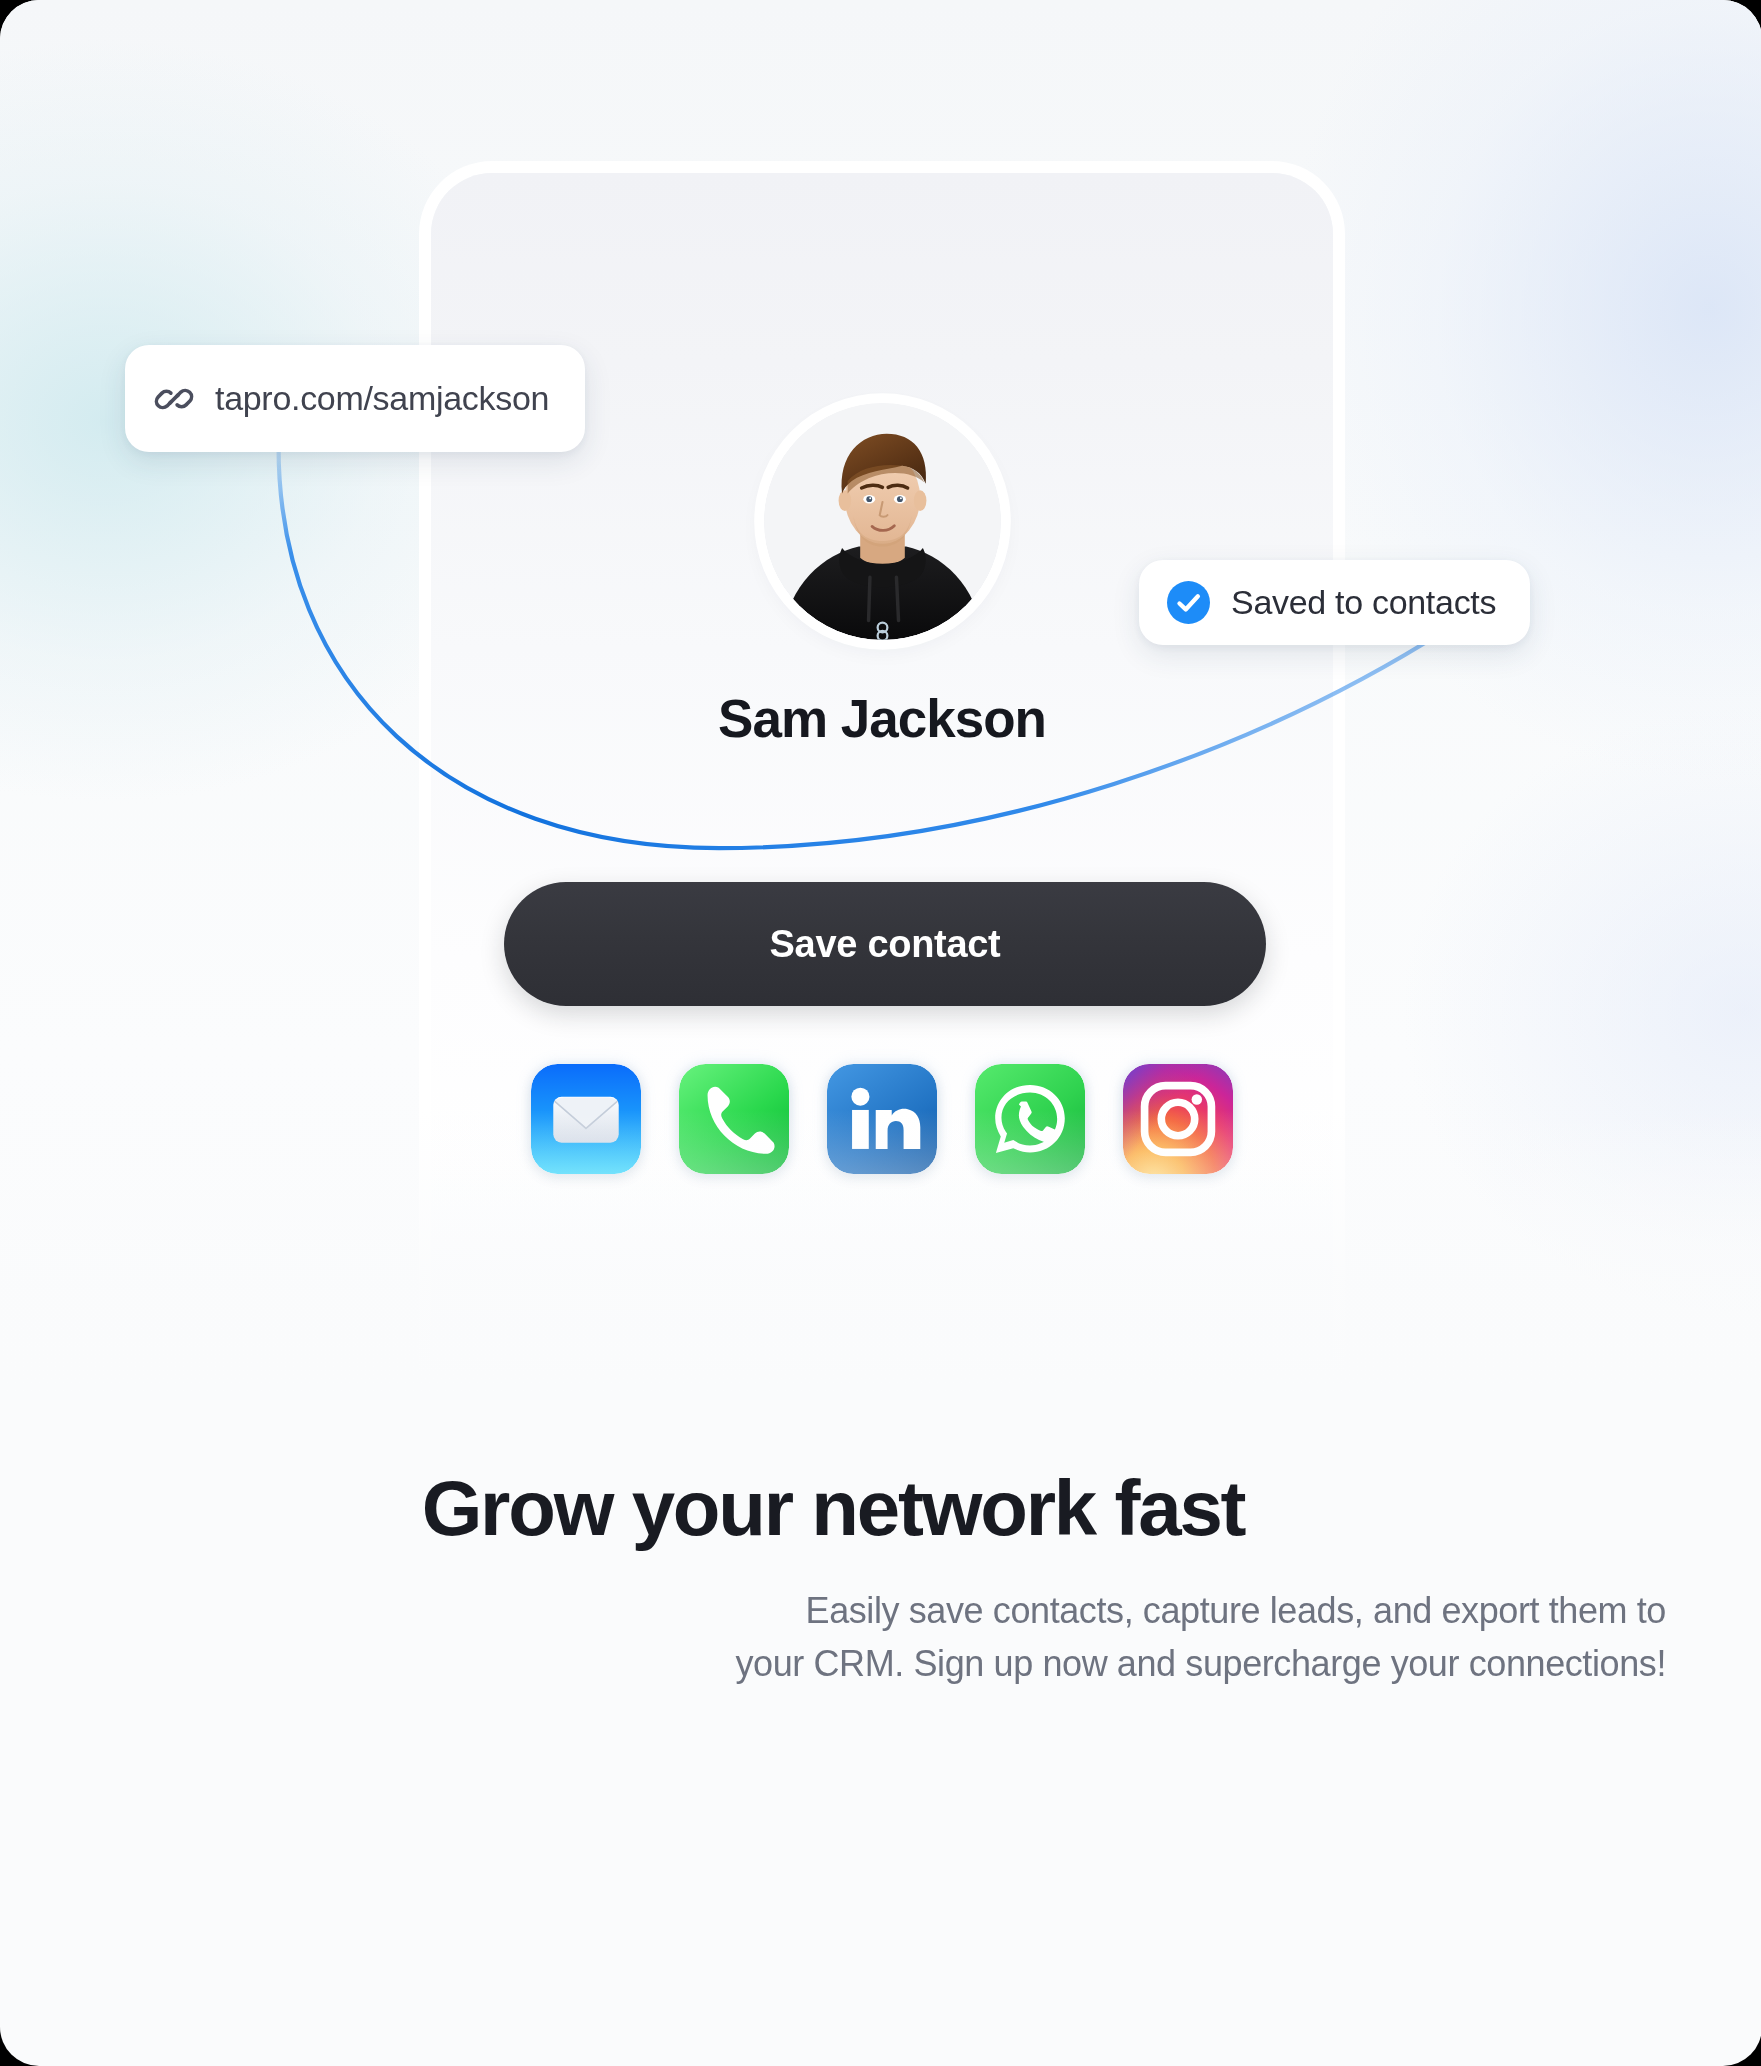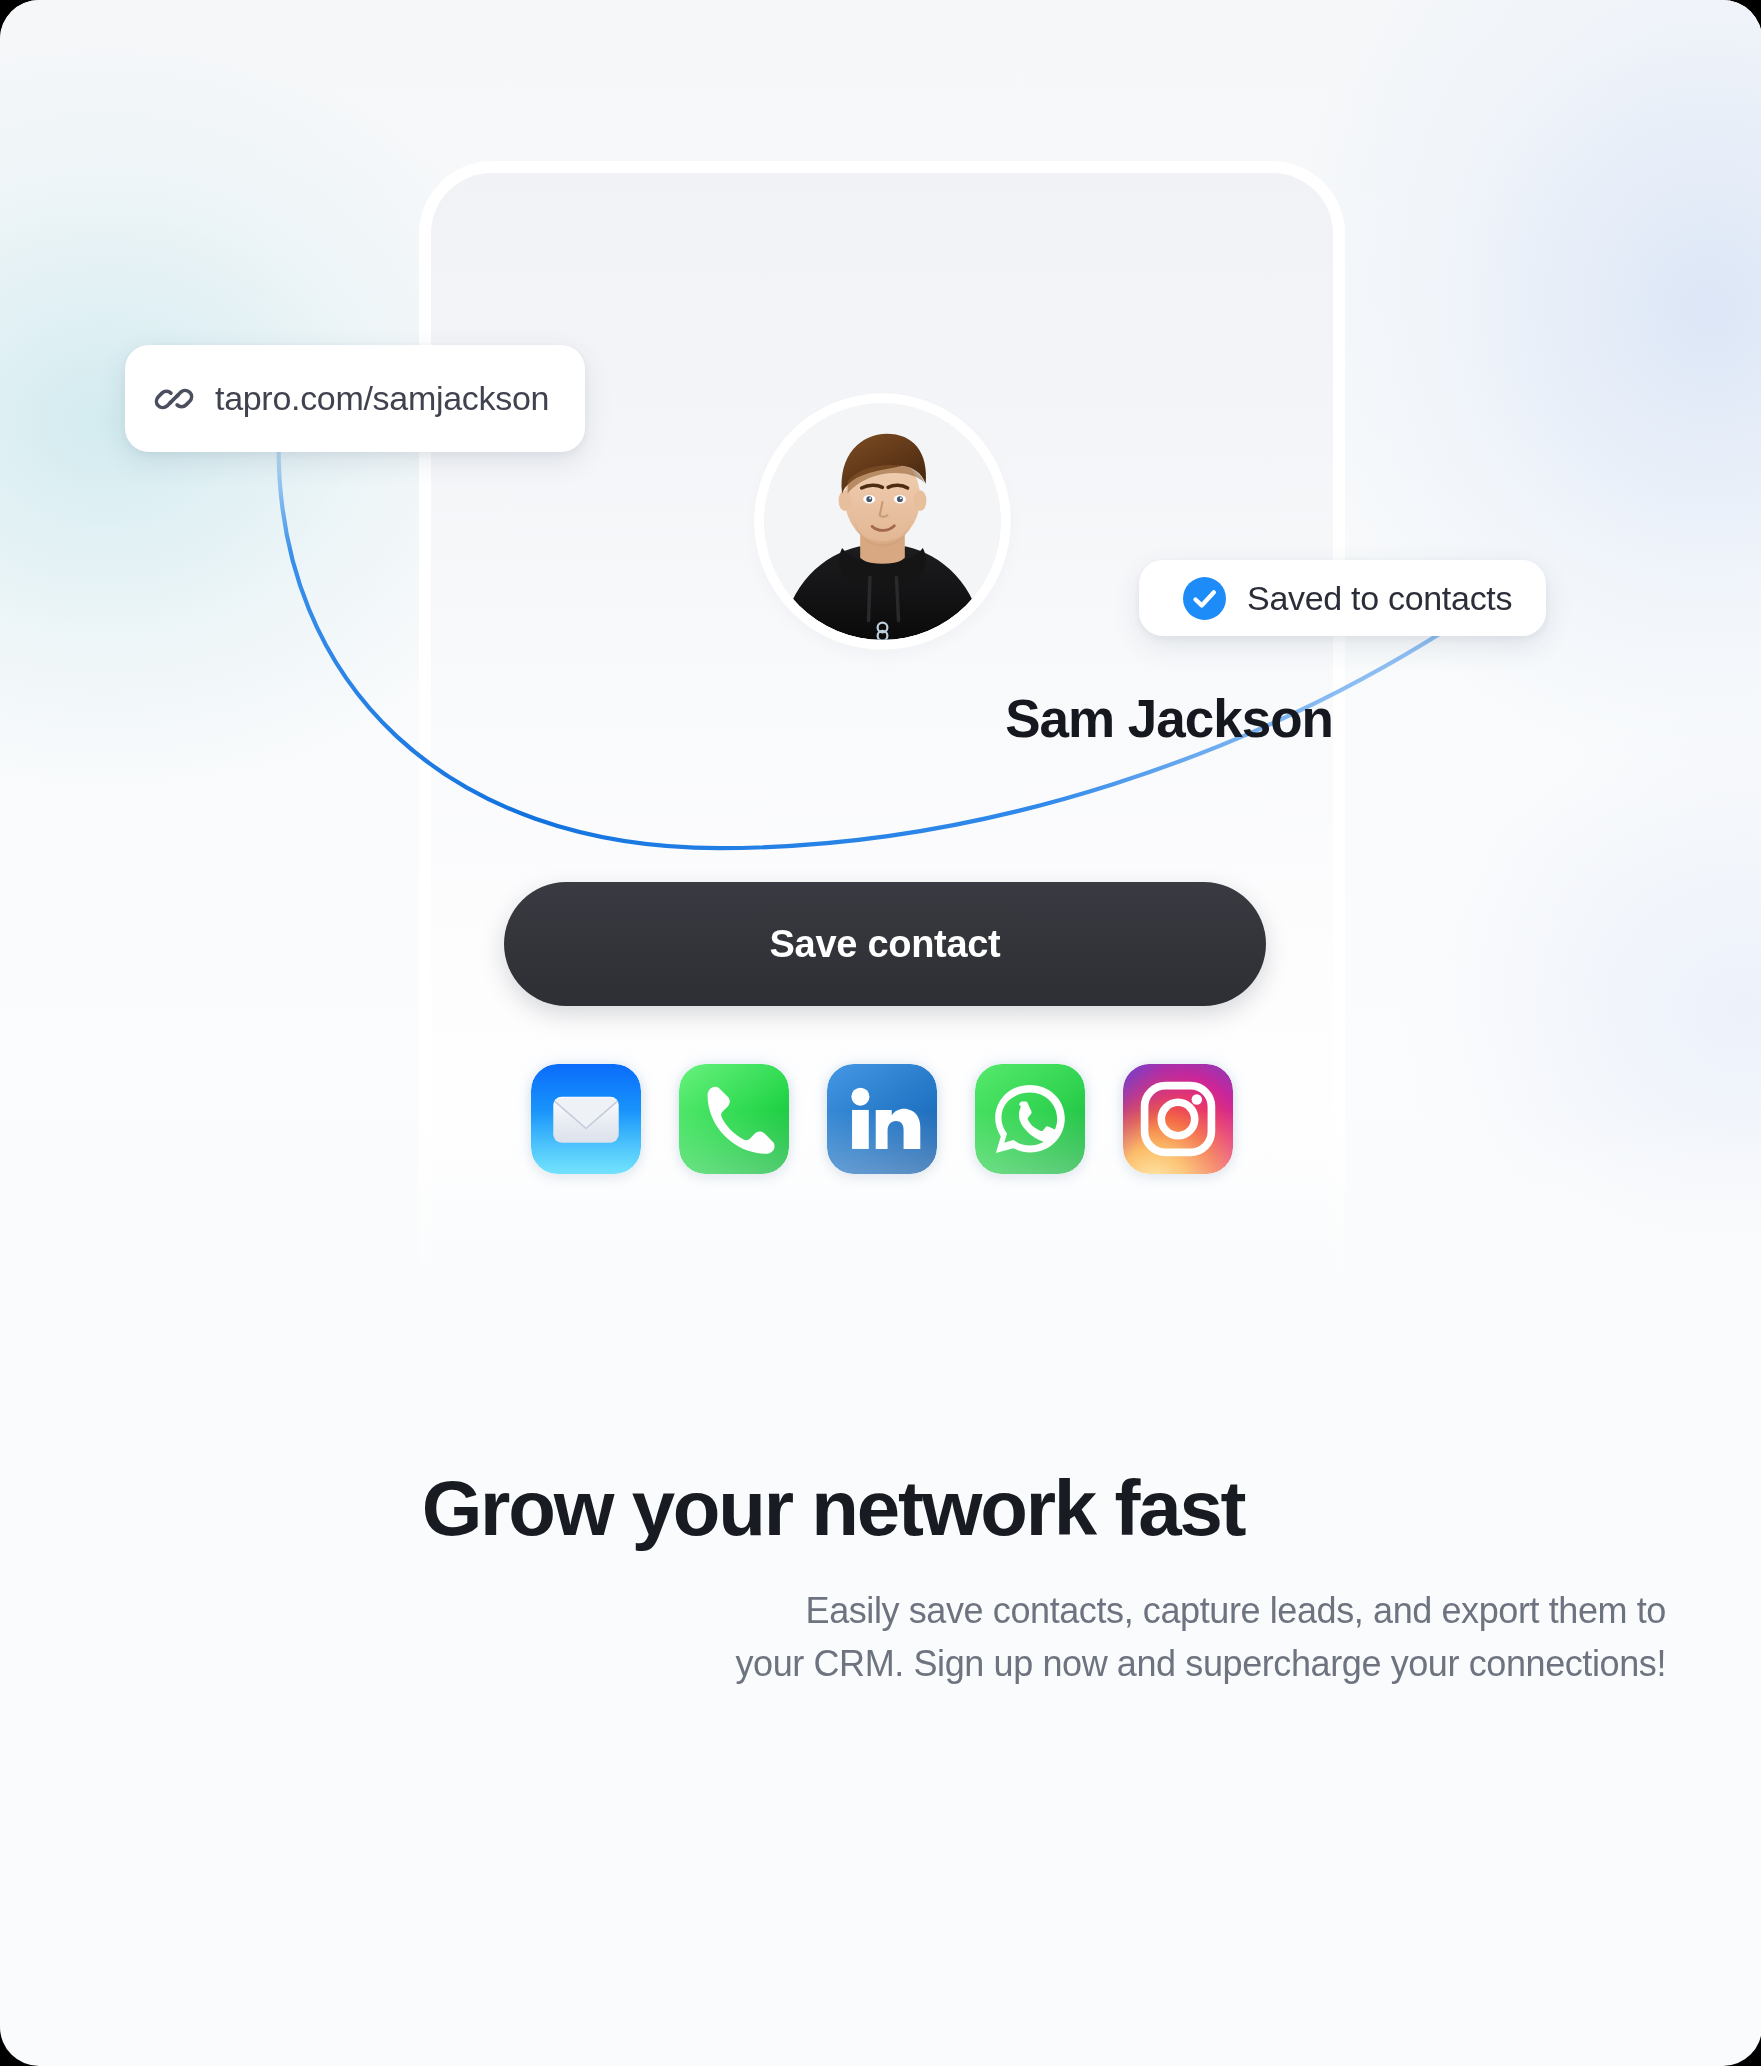--- a/index.html
+++ b/index.html
@@ -96,21 +96,21 @@
     overflow: hidden;
     background: linear-gradient(180deg, #f3f4f6 0%, #eceef2 55%, #e9ebef 100%);
   }
 
   
   .profile-name {
     position: absolute;
     left: 431px;
     top: 688px;
     width: 902px;
-    text-align: right;
+    text-align: center;
     font-size: 53px;
     font-weight: 700;
     letter-spacing: -1px;
     color: #16181f;
   }
   .profile-title {
     position: absolute;
     left: 431px;
     top: 768px;
     width: 902px;
@@ -180,22 +180,22 @@
   }
   .pill-url .pill-text {
     font-size: 34px;
     font-weight: 400;
     letter-spacing: -0.3px;
     color: #40434f;
   }
   .pill-saved {
     left: 1139px;
     top: 560px;
-    height: 76px;
-    padding: 0 34px 0 44px;
+    height: 85px;
+    padding: 0 34px 0 28px;
     gap: 21px;
   }
   .pill-saved .pill-text {
     font-size: 34px;
     font-weight: 400;
     letter-spacing: -0.3px;
     color: #2b2e38;
   }
   .link-icon, .check-icon { display: block; flex: 0 0 auto; }
 

